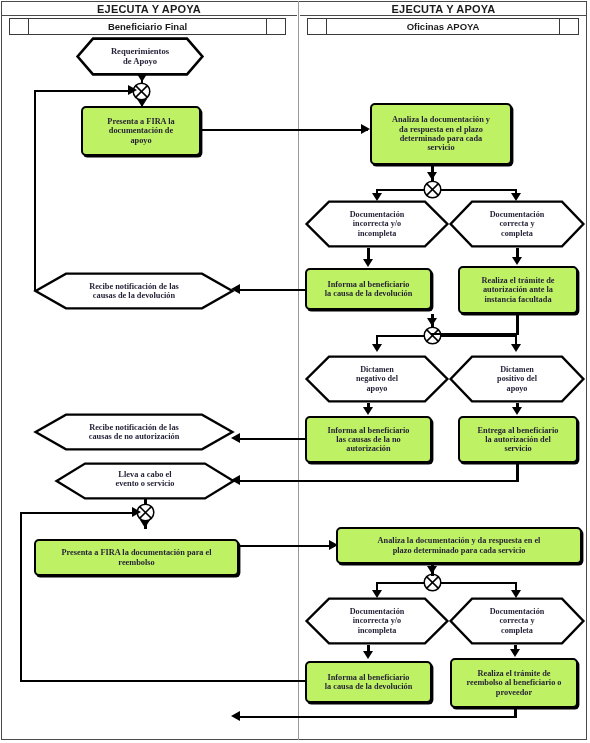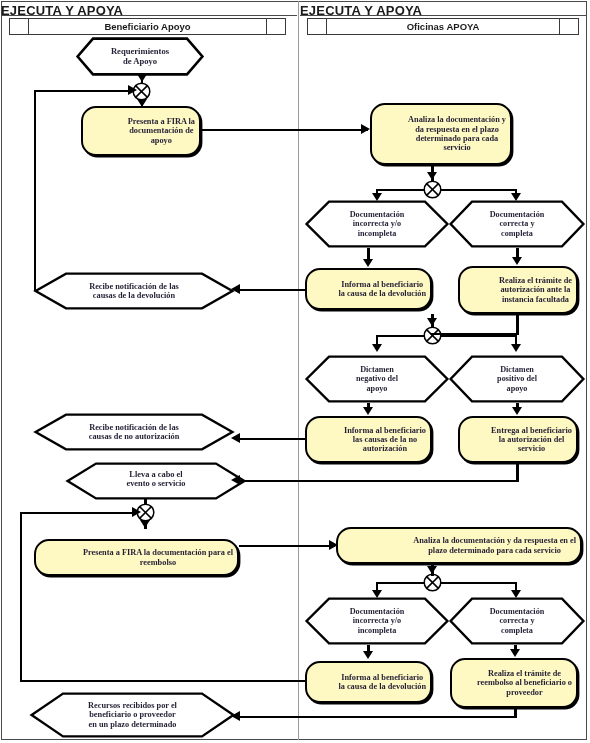--- a/index.html
+++ b/index.html
@@ -11,23 +11,23 @@
   
   .outer-frame{
     position:absolute;left:1px;top:1px;width:586px;height:739px;
     border:1px solid #4a4a4a;box-sizing:border-box;pointer-events:none;
   }
   .col-divider{
     position:absolute;top:1px;width:1px;height:739px;background:#9a9a9a;
   }
   
   .lane-title{
-    position:absolute;
+    position:absolute;text-align:center;
     font-family:"Liberation Sans", sans-serif;
-    font-weight:bold;font-size:13px;color:#1b1b1b;
+    font-weight:bold;font-size:11px;color:#1b1b1b;
     letter-spacing:.2px;
   }
   .lane-title-rule{
     position:absolute;height:1px;background:#4a4a4a;
   }
   .role-band{
     position:absolute;height:17px;box-sizing:border-box;
     border:1px solid #3a3a3a;display:flex;align-items:stretch;background:#fff;
   }
   .role-band .stub{width:19px;border-right:1px solid #3a3a3a;box-sizing:border-box;}
@@ -39,23 +39,22 @@
   }
 
   
   .node{
     position:absolute;box-sizing:border-box;
     display:flex;align-items:center;justify-content:center;
     text-align:center;color:#241f35;font-weight:bold;
     line-height:1.12;
   }
   .proc{
-    border:2.2px solid #000;border-radius:15px;background:#fef9c3;
+    border:2.2px solid #000;border-radius:5px;background:#bef264;
     box-shadow:1.6px 1.8px 0 -0.2px #000;
-    justify-content:flex-end;
   }
   .proc .t{padding:0 4px;}
 
   .hexwrap{position:absolute;}
   .hexwrap svg{position:absolute;left:0;top:0;overflow:visible;}
   .hexwrap .label{
     position:absolute;left:0;top:0;width:100%;height:100%;
     display:flex;align-items:center;justify-content:center;text-align:center;
     color:#241f35;font-weight:bold;line-height:1.12;
     padding:0 26px;box-sizing:border-box;
@@ -82,21 +81,21 @@
   <div class="col-divider" style="left:298px;"></div>
 
   <div class="lane-title" style="left:1px;top:3px;width:296px;">EJECUTA Y APOYA</div>
   <div class="lane-title-rule" style="left:1px;top:15px;width:296px;"></div>
 
   <div class="lane-title" style="left:300px;top:3px;width:287px;">EJECUTA Y APOYA</div>
   <div class="lane-title-rule" style="left:300px;top:15px;width:287px;"></div>
 
   <div class="role-band" style="left:9px;top:18px;width:277px;">
     <div class="stub"></div>
-    <div class="mid">Beneficiario Apoyo</div>
+    <div class="mid">Beneficiario Final</div>
     <div class="stub r"></div>
   </div>
 
   <div class="role-band" style="left:307px;top:18px;width:272px;">
     <div class="stub"></div>
     <div class="mid">Oficinas APOYA</div>
     <div class="stub r"></div>
   </div>
 
   <div class="hexwrap" style="left:76px;top:37px;width:128px;height:39px;font-size:8.6px;">
@@ -165,21 +164,21 @@
     <span class="t">Entrega al beneficiario<br>la autorización del<br>servicio</span>
   </div>
 
   <div class="hexwrap" style="left:34px;top:413px;width:200px;height:38px;font-size:8.3px;">
     <svg width="200" height="38" viewBox="0 0 200 38">
         <polygon points="32,1.6 168,1.6 198.4,19 168,36.4 32,36.4 1.6,19" fill="#fff" stroke="#000" stroke-width="2.4"></polygon>
       </svg>
     <div class="label">Recibe notificación de las<br>causas de no autorización</div>
   </div>
 
-  <div class="hexwrap" style="left:66px;top:462px;width:180px;height:34px;font-size:8.4px;">
+  <div class="hexwrap" style="left:55px;top:462px;width:180px;height:34px;font-size:8.4px;">
     <svg width="180" height="38" viewBox="0 0 180 38">
         <polygon points="30,1.6 150,1.6 178.4,19 150,36.4 30,36.4 1.6,19" fill="#fff" stroke="#000" stroke-width="2.4"></polygon>
       </svg>
     <div class="label">Lleva a cabo el<br>evento o servicio</div>
   </div>
 
   <div class="node proc" style="left:34px;top:539px;width:205px;height:37px;font-size:8.3px;">
     <span class="t">Presenta a FIRA la documentación para el<br>reembolso</span>
   </div>
 
@@ -202,26 +201,20 @@
   </div>
 
   <div class="node proc" style="left:305px;top:661px;width:127px;height:42px;font-size:8.3px;">
     <span class="t">Informa al beneficiario<br>la causa de la devolución</span>
   </div>
 
   <div class="node proc" style="left:450px;top:658px;width:128px;height:50px;font-size:8.3px;">
     <span class="t">Realiza el trámite de<br>reembolso al beneficiario o<br>proveedor</span>
   </div>
 
-  <div class="hexwrap" style="left:30px;top:692px;width:205px;height:46px;font-size:8.3px;">
-    <svg width="205" height="46" viewBox="0 0 205 46">
-        <polygon points="33,1.6 172,1.6 203.4,23 172,44.4 33,44.4 1.6,23" fill="#fff" stroke="#000" stroke-width="2.4"></polygon>
-      </svg>
-    <div class="label">Recursos recibidos por el<br>beneficiario o proveedor<br>en un plazo determinado</div>
-  </div>
 
   <div class="xgate" style="left:132px;top:82px;">
     <svg width="19" height="19" viewBox="0 0 19 19">
         <circle cx="9.5" cy="9.5" r="8.3" fill="#fff" stroke="#000" stroke-width="1.5"></circle>
         <line x1="3.6" y1="3.6" x2="15.4" y2="15.4" stroke="#000" stroke-width="1.5"></line>
         <line x1="15.4" y1="3.6" x2="3.6" y2="15.4" stroke="#000" stroke-width="1.5"></line>
       </svg>
   </div>
   <div class="xgate" style="left:423px;top:180px;">
     <svg width="19" height="19" viewBox="0 0 19 19">

